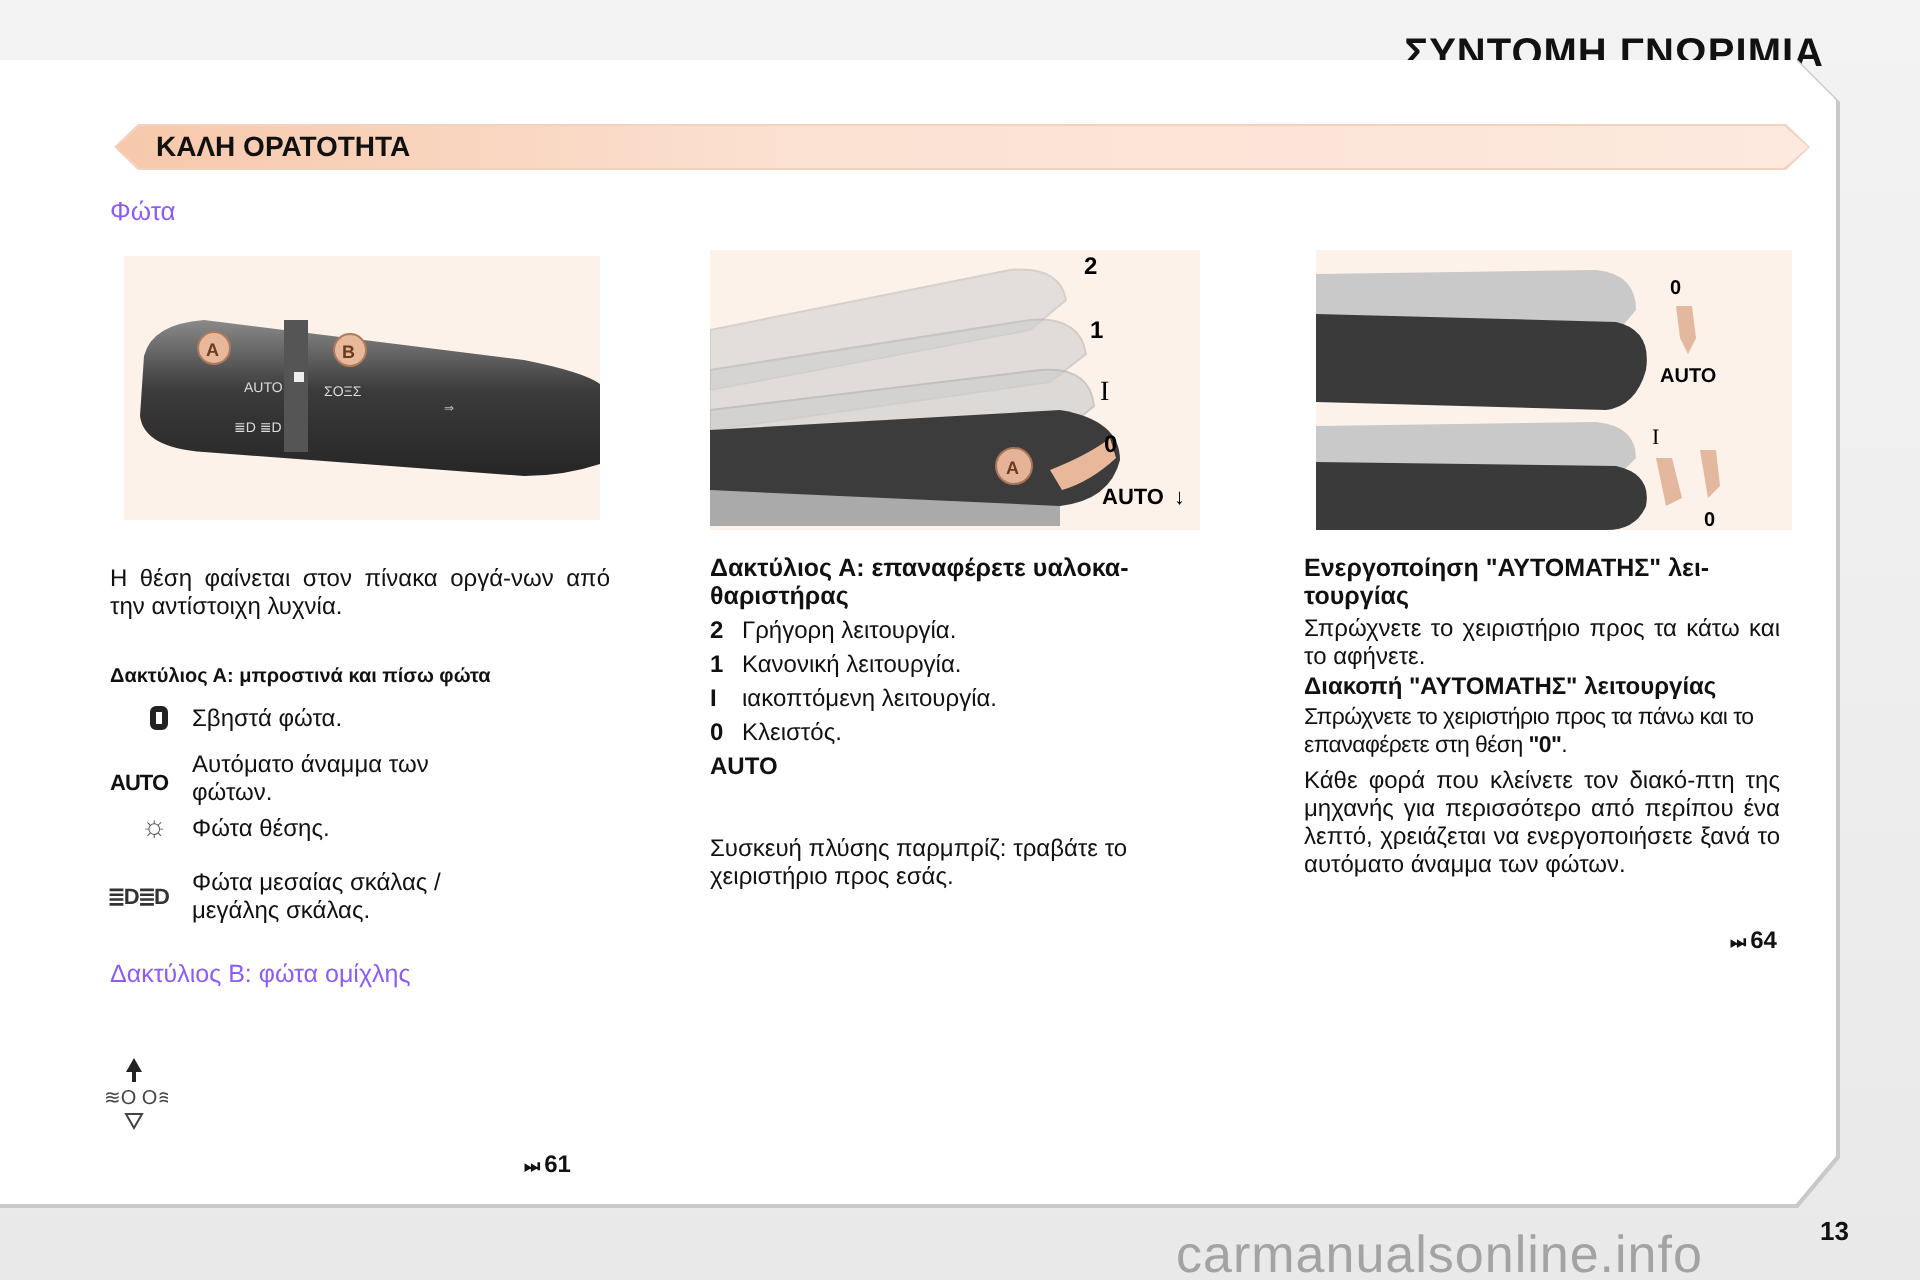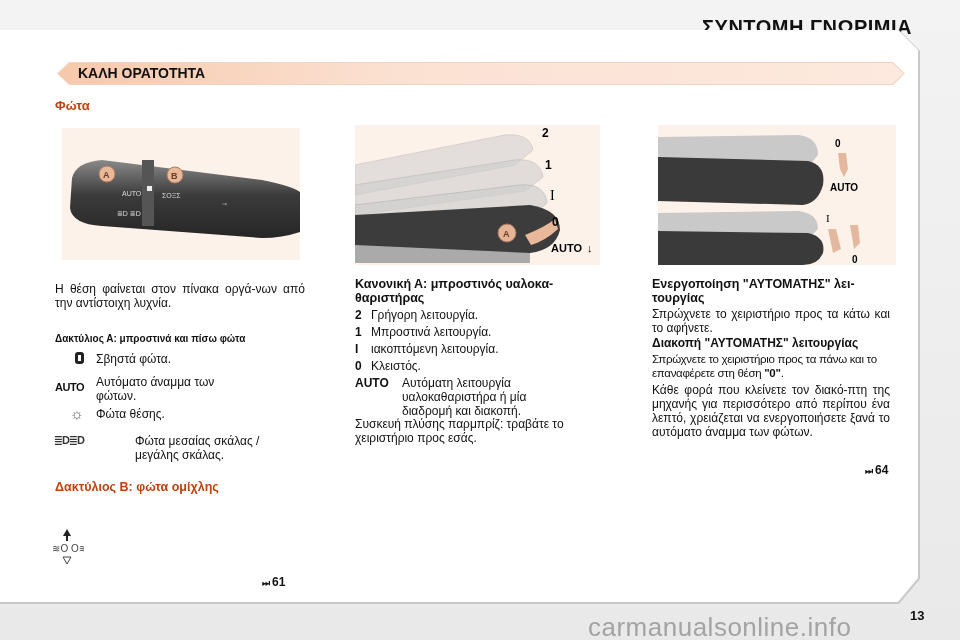--- a/index.html
+++ b/index.html
@@ -31,32 +31,32 @@
   }
   .banner-border {
     position:absolute; left:57px; top:62px; width:848px; height:23px;
     background:#f2d3c2;
     clip-path: polygon(12px 0, 836px 0, 848px 11.5px, 836px 23px, 12px 23px, 0 11.5px);
   }
   .banner-label {
     position:absolute; left:78px; top:65px; font-size:14px; font-weight:bold; color:#111;
   }
   .heading {
-    position:absolute; font-size:13px; font-weight:bold; color:#c2410c;
+    position:absolute; font-size:13px; font-weight:normal; color:#8b5cf6;
   }
   .photo {
     position:absolute; background:#fdf2ea; overflow:hidden;
   }
   .text {
     position:absolute; font-size:12px; line-height:14px; color:#111;
   }
   .justify { text-align:justify; }
   .bold { font-weight:bold; }
   .sub { position:absolute; font-size:10px; font-weight:bold; }
-  .icon-row { position:absolute; display:flex; align-items:flex-start; }
+  .icon-row { position:absolute; display:flex; align-items:center; }
   .icon-box { width:44px; display:flex; justify-content:flex-end; margin-right:12px; }
   .icon-text { font-size:12px; line-height:14px; }
   .ref { position:absolute; font-size:12px; font-weight:bold; }
   .ref .arr { font-size:9px; margin-right:4px; letter-spacing:-2px; }
   .wlist { position:absolute; left:355px; font-size:12px; line-height:14px; }
   .wlist .row { display:flex; margin-bottom:3px; }
   .wlist .k { width:16px; font-weight:bold; }
   .wlist .kw { width:47px; font-weight:bold; }
   .pagenum { position:absolute; left:910px; top:608px; font-size:13px; font-weight:bold; }
   .watermark { position:absolute; left:588px; top:612px; font-size:26px; color:#9c9c9c; opacity:0.9; letter-spacing:0.5px; }
@@ -113,21 +113,21 @@
       <span style="font-size:11px;font-weight:bold;letter-spacing:-0.5px;">AUTO</span>
     </div>
   <span class="icon-text" style="width:140px;">Αυτόματο άναμμα των φώτων.</span>
 </div>
 <div class="icon-row" style="left:40px; top:407px;">
   <div class="icon-box">
       <span style="font-size:15px;line-height:14px;color:#555;">☼</span>
     </div>
   <span class="icon-text">Φώτα θέσης.</span>
 </div>
-<div class="icon-row" style="left:40px; top:434px;gap:39px;">
+<div class="icon-row" style="left:40px; top:434px;">
   <div class="icon-box">
       <span style="font-size:11px;font-weight:bold;letter-spacing:-1px;color:#333;">≣D≣D</span>
     </div>
   <span class="icon-text" style="width:150px;">Φώτα μεσαίας σκάλας / μεγάλης σκάλας.</span>
 </div>
 
 <div class="heading" style="left:55px; top:480px; font-size:12.5px;">Δακτύλιος Β: φώτα ομίχλης</div>
 
 <div class="icon-row" style="left:40px; top:532px;">
   <div class="icon-box" style="margin-top:-5px;">
@@ -160,42 +160,41 @@
     <path d="M170 110 Q190 102 200 94 L203 104 Q190 116 176 120 Z" fill="#e9b79a"></path>
     <text x="187" y="12" font-size="12" font-weight="bold" font-family="Liberation Sans, sans-serif">2</text>
     <text x="190" y="44" font-size="12" font-weight="bold" font-family="Liberation Sans, sans-serif">1</text>
     <text x="195" y="75" font-size="14" font-family="Liberation Serif, serif">I</text>
     <text x="197" y="101" font-size="12" font-weight="bold" font-family="Liberation Sans, sans-serif">0</text>
     <text x="196" y="127" font-size="11" font-weight="bold" font-family="Liberation Sans, sans-serif">AUTO</text>
     <text x="232" y="127" font-size="11" font-weight="bold" font-family="Liberation Sans, sans-serif">↓</text>
   </svg>
 </div>
 
-<div class="text bold" style="left:355px; top:277px; width:250px; font-size:12.5px;">Κανονική Α: μπροστινός υαλοκα-θαριστήρας</div>
+<div class="text bold" style="left:355px; top:277px; width:250px; font-size:12.5px;">Δακτύλιος Α: επαναφέρετε υαλοκα-θαριστήρας</div>
 
 <div class="wlist" style="top:308px; width:260px;">
   <div class="row">
       <span class="k">2</span>
       <span>Γρήγορη λειτουργία.</span>
     </div>
   <div class="row">
       <span class="k">1</span>
-      <span>Μπροστινά λειτουργία.</span>
+      <span>Κανονική λειτουργία.</span>
     </div>
   <div class="row">
       <span class="k">I</span>
       <span>ιακοπτόμενη λειτουργία.</span>
     </div>
   <div class="row">
       <span class="k">0</span>
       <span>Κλειστός.</span>
     </div>
   <div class="row">
       <span class="kw">AUTO</span>
-      <span style="width:160px;">Αυτόματη λειτουργία υαλοκαθαριστήρα ή μία διαδρομή και διακοπή.</span>
     </div>
 </div>
 
 <div class="text" style="left:355px; top:417px; width:250px;">Συσκευή πλύσης παρμπρίζ: τραβάτε το χειριστήριο προς εσάς.</div>
 
 <div class="photo" style="left:658px; top:125px; width:238px; height:140px;">
   <svg width="238" height="140" viewBox="0 0 238 140">
     <path d="M0 12 L140 10 Q160 12 160 30 L150 42 L0 44 Z" fill="#c9c9c9"></path>
     <path d="M0 32 L150 36 Q168 40 165 60 Q160 78 145 80 L0 76 Z" fill="#3a3a3a"></path>
     <path d="M0 88 L140 86 Q160 88 160 104 L150 114 L0 116 Z" fill="#c9c9c9"></path>

